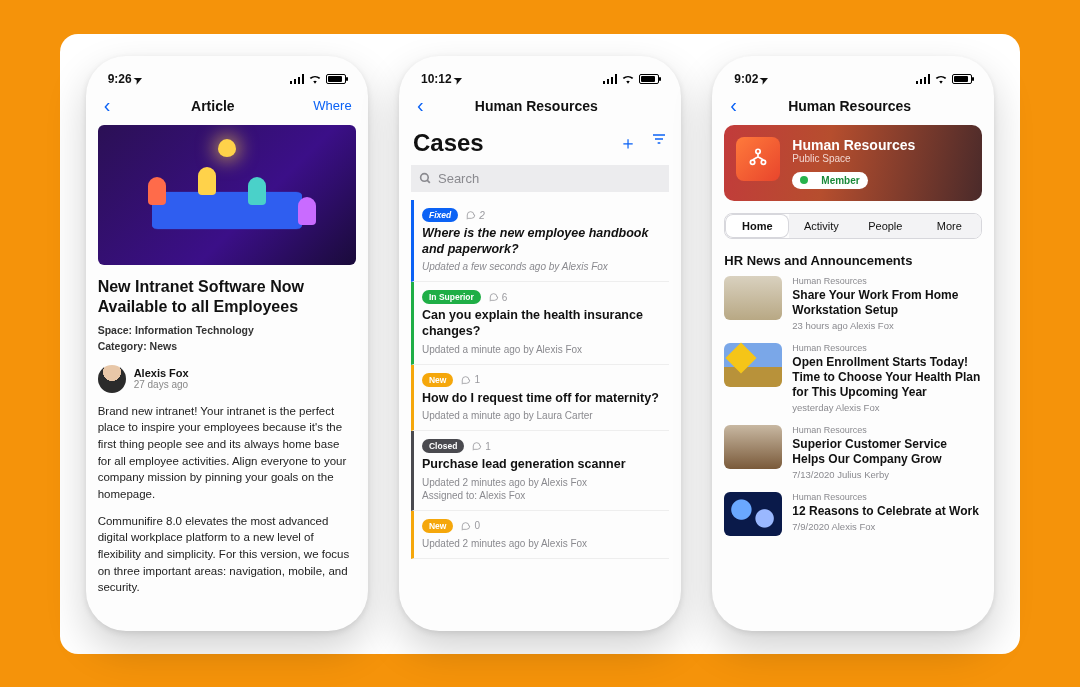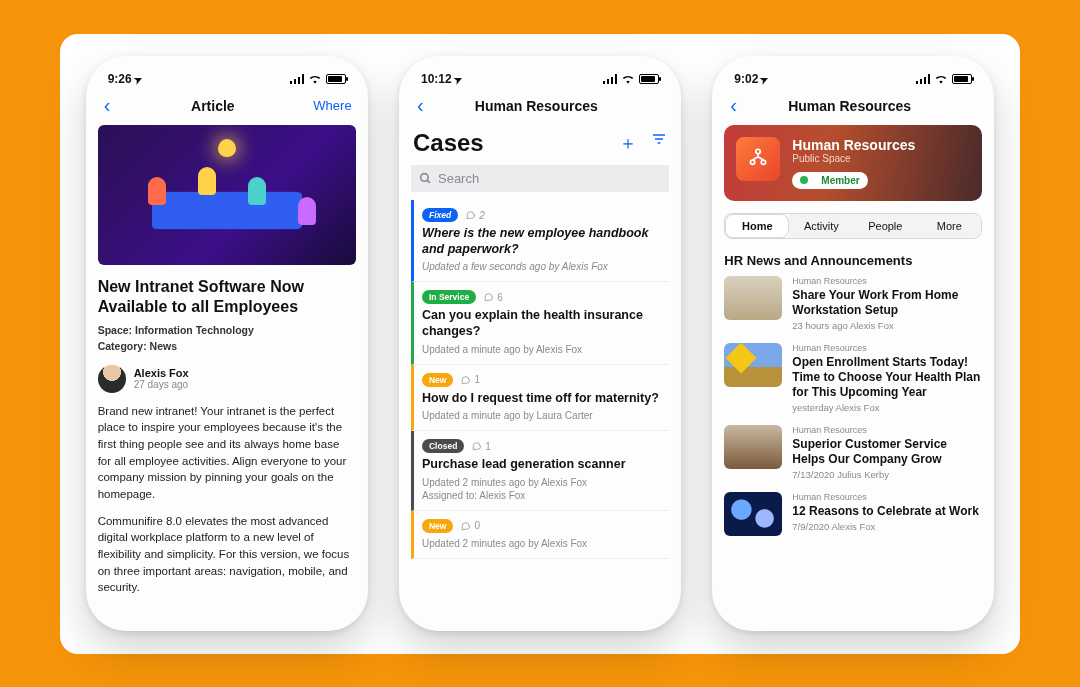--- a/index.html
+++ b/index.html
@@ -242,21 +242,21 @@
               <span class="pill" style="background:#0b62f5">Fixed</span>
               <span class="comments"><svg width="10" height="10" viewBox="0 0 24 24" fill="none" stroke="#9a9a9f" stroke-width="2">
                   <path d="M21 12a8 8 0 01-8 8H5l-2 2V12a8 8 0 0116 0z"></path>
                 </svg>2</span>
             </div>
             <div class="case-title">Where is the new employee handbook and paperwork?</div>
             <div class="case-sub">Updated a few seconds ago by Alexis Fox</div>
           </div>
           <div class="case" style="border-left-color: rgb(31, 174, 70);">
             <div class="row1">
-              <span class="pill" style="background:#1fae46">In Service</span>
+              <span class="pill" style="background:#1fae46">In Superior</span>
               <span class="comments"><svg width="10" height="10" viewBox="0 0 24 24" fill="none" stroke="#9a9a9f" stroke-width="2">
                   <path d="M21 12a8 8 0 01-8 8H5l-2 2V12a8 8 0 0116 0z"></path>
                 </svg>6</span>
             </div>
             <div class="case-title">Can you explain the health insurance changes?</div>
             <div class="case-sub">Updated a minute ago by Alexis Fox</div>
           </div>
           <div class="case" style="border-left-color: rgb(245, 167, 11);">
             <div class="row1">
               <span class="pill" style="background:#f5a70b">New</span>

